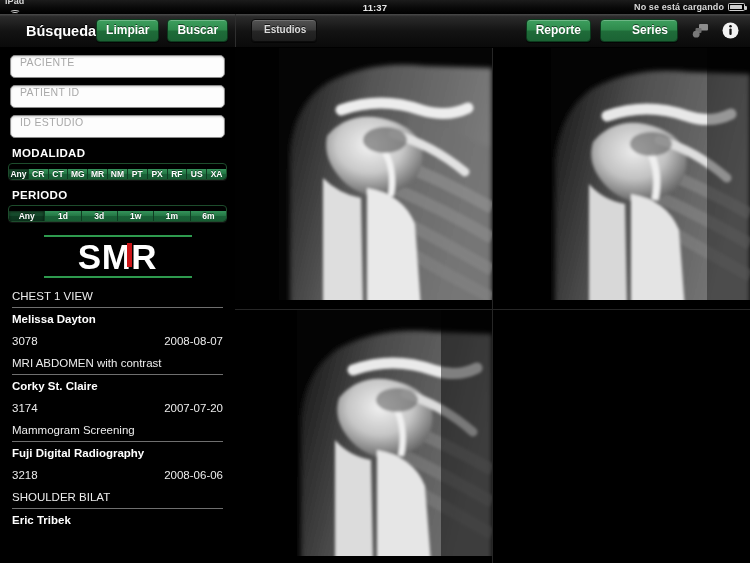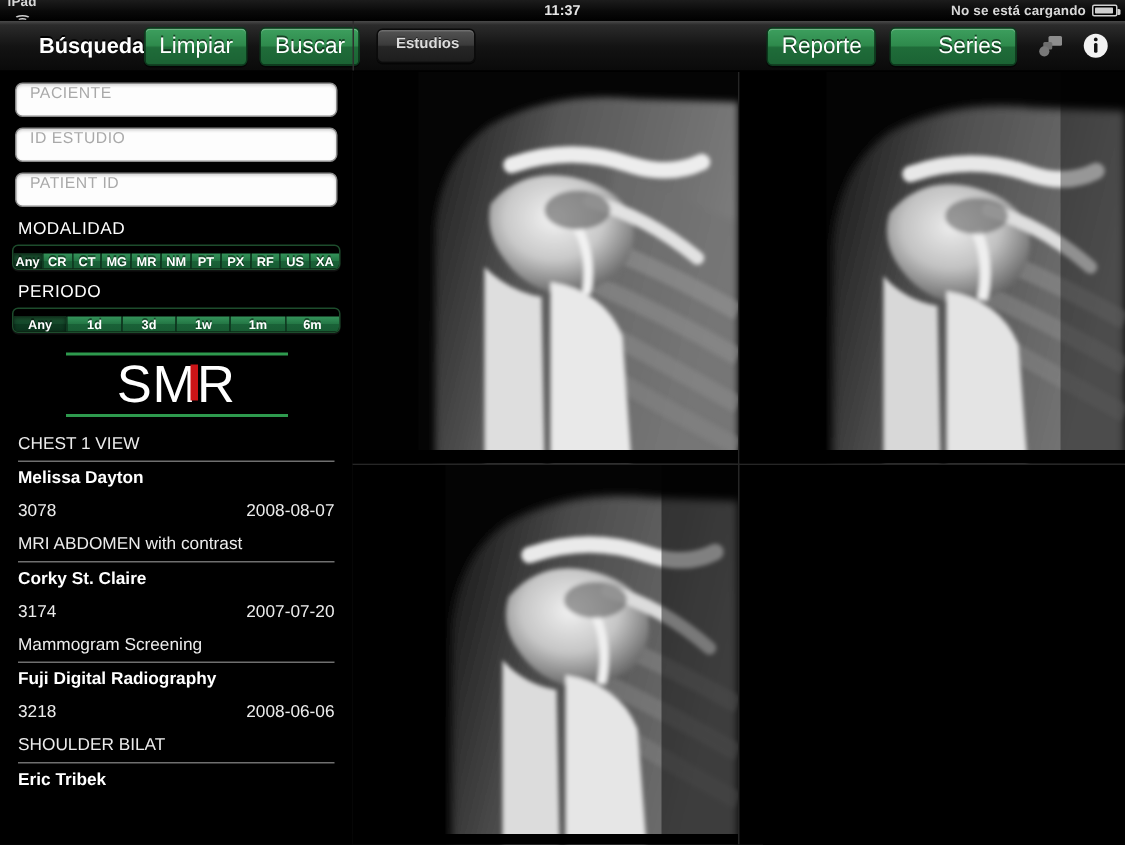--- a/index.html
+++ b/index.html
@@ -63,21 +63,21 @@
   #toolbar-right {
     position:absolute; left:235px; top:0; right:0; height:100%;
     display:flex; align-items:center;
     border-left:1px solid #2e2e2e;
   }
   #panel-title {
     color:#fff; font-size:14.5px; font-weight:bold;
     text-shadow:0 -1px 0 #000; margin-left:26px;
   }
   .tbtn {
-    font-size:15px; font-weight:normal; color:#fff;
+    font-size:12px; font-weight:bold; color:#fff;
     background:linear-gradient(180deg,#3d9f5e 0%,#2e8a4c 48%,#1f6c39 52%,#1b6334 100%);
     border:1px solid #0c3a1d; border-radius:4px;
     padding:4px 9px 5px; text-shadow:0 -1px 0 rgba(0,0,0,.55);
     box-shadow:inset 0 1px 0 rgba(255,255,255,.25), 0 1px 0 rgba(0,0,0,.6);
     cursor:pointer; line-height:1; white-space:nowrap;
   }
   #btn-limpiar { margin-left:auto; }
   #btn-buscar  { margin-left:8px; margin-right:12px; }
 
   .backbtn {
@@ -109,21 +109,21 @@
   }
   .field {
     margin:7px 10px 0; height:23px; background:#fdfdfd;
     border:1px solid #8a8a8a; border-radius:5px;
     display:flex; padding:0 9px;
     box-shadow:inset 0 1px 2px rgba(0,0,0,.18);
   }
   .field span { color:#a9a9a9; font-size:10.5px; letter-spacing:.35px; }
 
   .grouplabel {
-    color:#fff; font-size:11.5px; font-weight:normal; letter-spacing:.35px;
+    color:#fff; font-size:11.5px; font-weight:bold; letter-spacing:.35px;
     margin:9px 0 4px 12px;
   }
   .seg {
     margin:0 8px; display:flex; height:17px;
     border:1px solid #1d4c2c; border-radius:4px; overflow:hidden;
     box-shadow:0 1px 0 rgba(255,255,255,.07);
     align-items:flex-end;
   }
   .seg .s {
     flex:1 1 0; display:flex; align-items:center; justify-content:center;
@@ -139,21 +139,21 @@
   }
   #seg-periodo { margin-top:0; }
 
   
   #logo-wrap {
     margin:13px 0 7px; display:flex; flex-direction:column; align-items:center;
   }
   #logo-box { width:148px; position:relative; }
   .logo-rule { height:1.5px; background:#2e9a4e; width:100%; }
   #logo-text {
-    text-align:center; color:#fff; font-size:35px; font-weight:normal;
+    text-align:center; color:#fff; font-size:35px; font-weight:bold;
     letter-spacing:.5px; line-height:1.14; position:relative;
     font-family:"Liberation Sans", sans-serif;
   }
   #logo-accent {
     position:absolute; left:50%; top:19%; margin-left:9px;
     width:5px; height:24px; background:#cc1417;
   }
 
   
   #study-list { margin:3px 0 0; }
@@ -226,24 +226,24 @@
     </span>
   </div>
 </div>
 
 <div id="sidebar">
 
   <div class="field">
     <span>PACIENTE</span>
   </div>
   <div class="field">
+    <span>PATIENT ID</span>
+  </div>
+  <div class="field">
     <span>ID ESTUDIO</span>
-  </div>
-  <div class="field">
-    <span>PATIENT ID</span>
   </div>
 
   <div class="grouplabel">MODALIDAD</div>
   <div class="seg" id="seg-modalidad">
     <div class="s sel">Any</div>
     <div class="s">CR</div>
     <div class="s">CT</div>
     <div class="s">MG</div>
     <div class="s">MR</div>
     <div class="s">NM</div>

